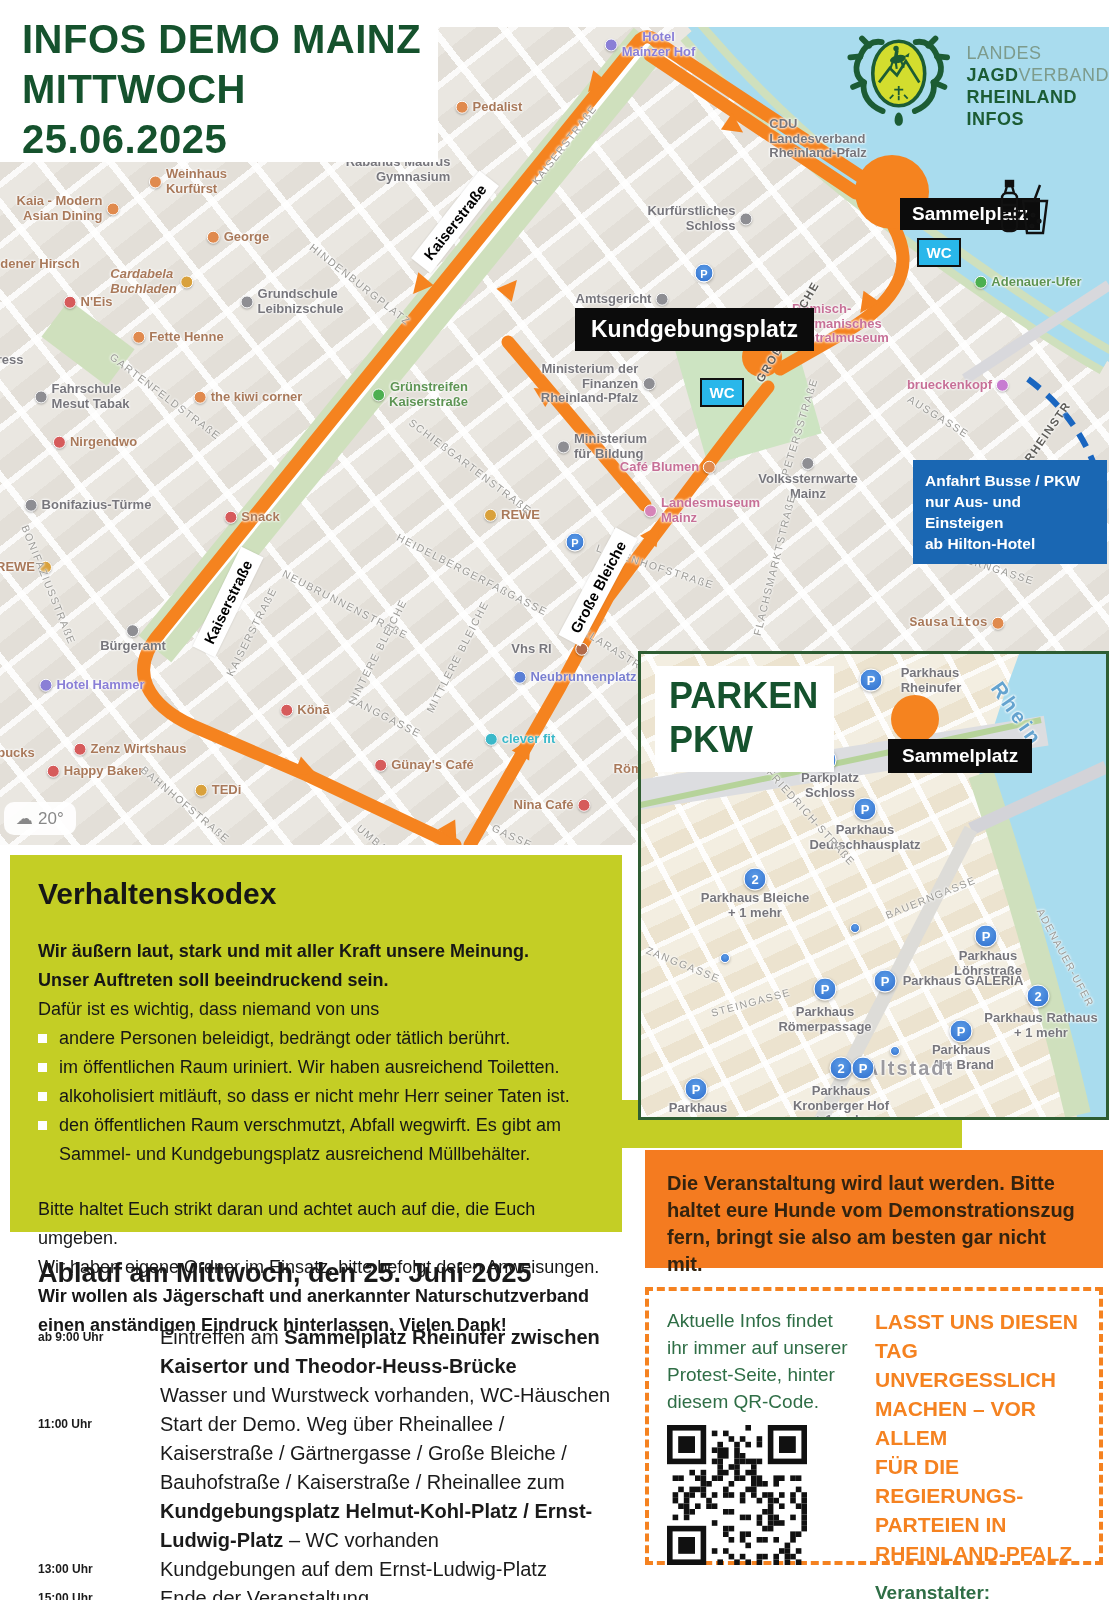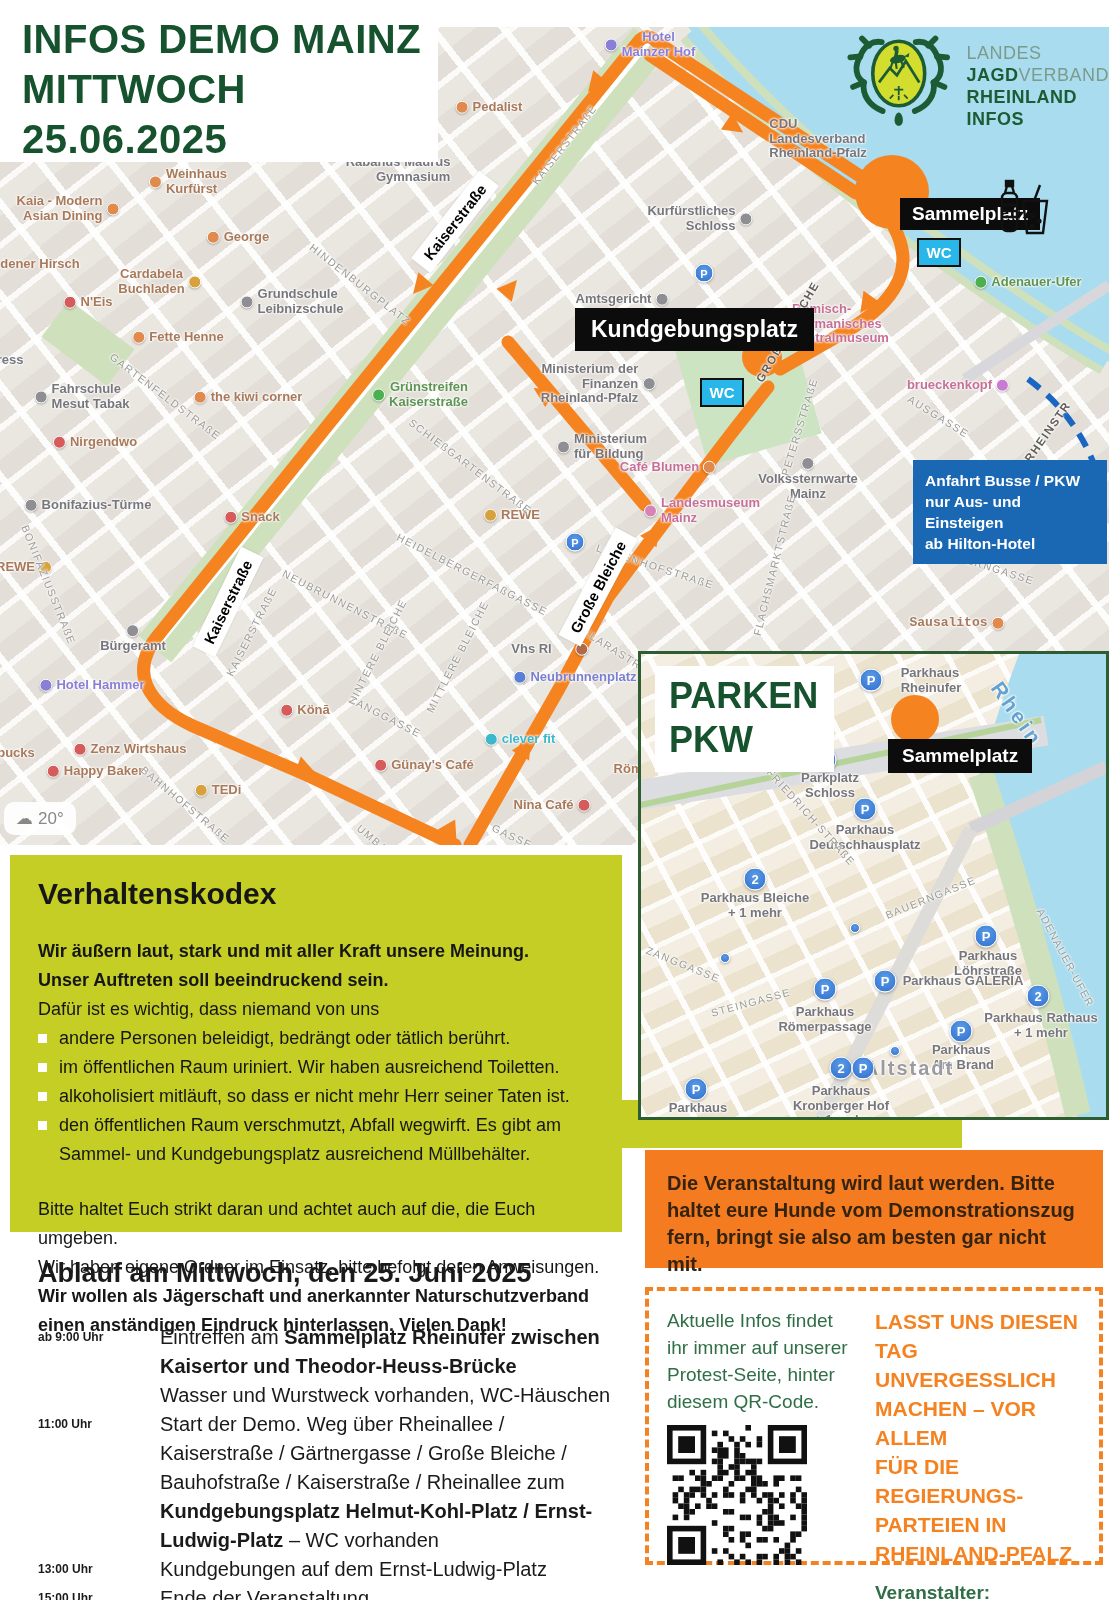--- a/index.html
+++ b/index.html
@@ -142,21 +142,21 @@
 Mainzer Hof</span></div>
         <div class="lbl poi-brown" style="left: 489px; top: 80px; transform: translate(-50%, -50%);"><span class="dot" style="background: rgb(224, 138, 78);"></span><span class="lbl-t">Pedalist</span></div>
         <div class="lbl poi-gray" style="left: 398px; top: 143px; transform: translate(-50%, -50%); text-align: right;"><span class="lbl-t">Rabanus Maurus
 Gymnasium</span></div>
         <div class="lbl poi-brown" style="left: 188px; top: 155px; transform: translate(-50%, -50%); text-align: left;"><span class="dot" style="background: rgb(224, 138, 78);"></span><span class="lbl-t">Weinhaus
 Kurfürst</span></div>
         <div class="lbl poi-brown" style="left: 68px; top: 182px; transform: translate(-50%, -50%); text-align: right;"><span class="lbl-t">Kaia - Modern
 Asian Dining</span><span class="dot" style="background: rgb(224, 138, 78);"></span></div>
         <div class="lbl poi-brown" style="left: 238px; top: 210px; transform: translate(-50%, -50%);"><span class="dot" style="background: rgb(224, 138, 78);"></span><span class="lbl-t">George</span></div>
         <div class="lbl poi-brown" style="left: 40px; top: 237px; transform: translate(-50%, -50%);"><span class="lbl-t">dener Hirsch</span></div>
-        <div class="lbl poi-brown" style="left: 160px; top: 255px; transform: translate(-50%, -50%); text-align: center;"><span class="lbl-t">Cardabela
+        <div class="lbl poi-brown" style="left: 152px; top: 255px; transform: translate(-50%, -50%); text-align: left; font-style: italic;"><span class="lbl-t">Cardabela
 Buchladen</span><span class="dot" style="background: rgb(217, 161, 60);"></span></div>
         <div class="lbl poi-brown" style="left: 88px; top: 275px; transform: translate(-50%, -50%);"><span class="dot" style="background: rgb(214, 91, 91);"></span><span class="lbl-t">N'Eis</span></div>
         <div class="lbl poi-gray" style="left: 292px; top: 275px; transform: translate(-50%, -50%); text-align: left;"><span class="dot" style="background: rgb(142, 142, 147);"></span><span class="lbl-t">Grundschule
 Leibnizschule</span></div>
         <div class="lbl poi-brown" style="left: 178px; top: 310px; transform: translate(-50%, -50%);"><span class="dot" style="background: rgb(224, 138, 78);"></span><span class="lbl-t">Fette Henne</span></div>
         <div class="lbl poi-gray" style="left: 10px; top: 333px; transform: translate(-50%, -50%);"><span class="lbl-t">ress</span></div>
         <div class="lbl poi-gray" style="left: 82px; top: 370px; transform: translate(-50%, -50%); text-align: left;"><span class="dot" style="background: rgb(142, 142, 147);"></span><span class="lbl-t">Fahrschule
 Mesut Tabak</span></div>
         <div class="lbl poi-brown" style="left: 248px; top: 370px; transform: translate(-50%, -50%);"><span class="dot" style="background: rgb(224, 138, 78);"></span><span class="lbl-t">the kiwi corner</span></div>
         <div class="lbl poi-green" style="left: 420px; top: 368px; transform: translate(-50%, -50%); text-align: right;"><span class="dot" style="background: rgb(76, 175, 80);"></span><span class="lbl-t">Grünstreifen

